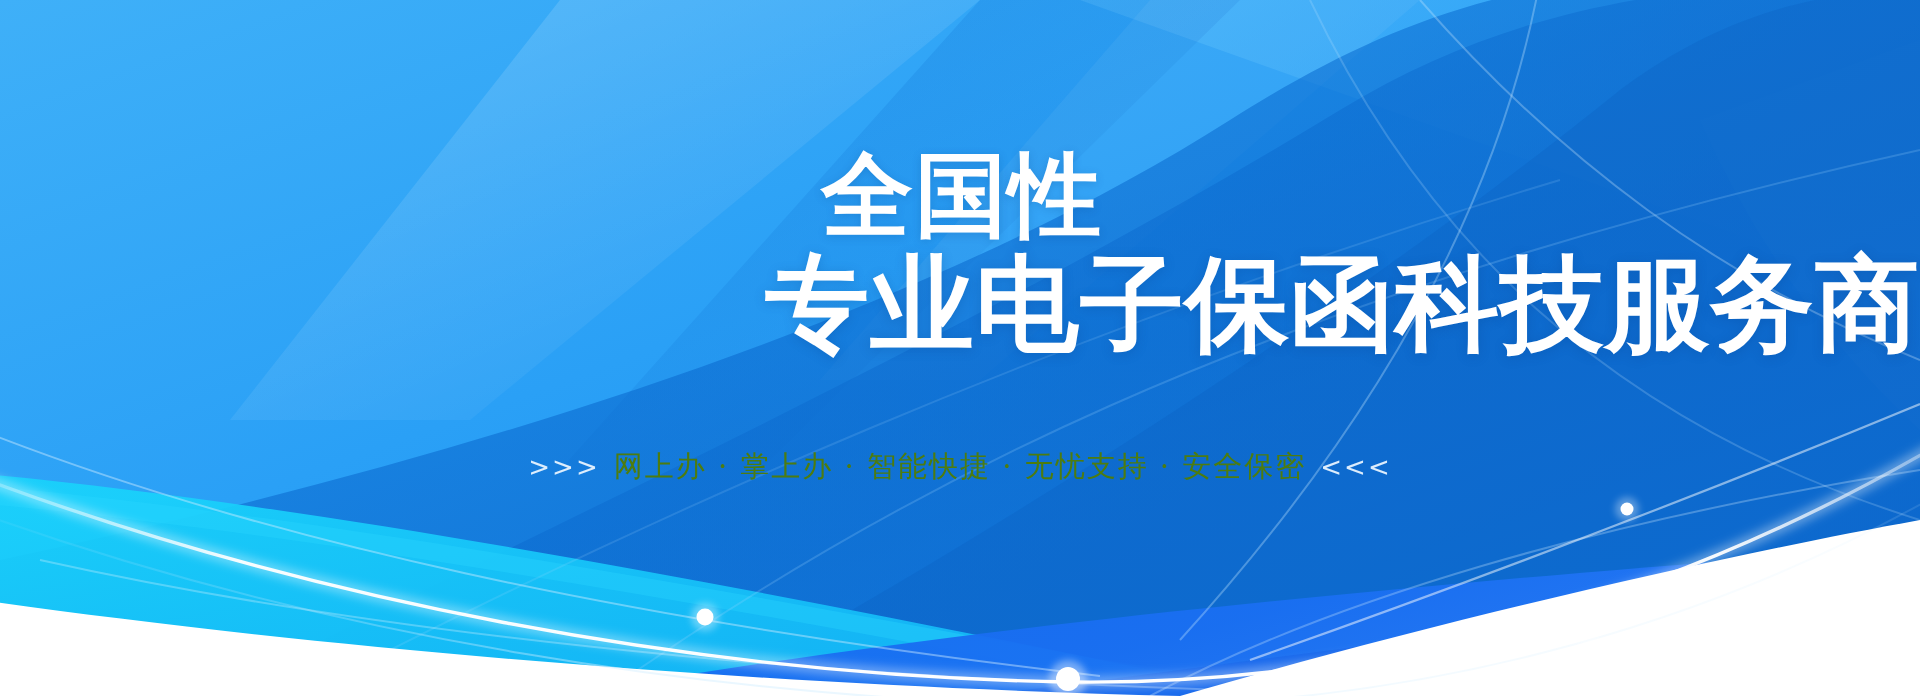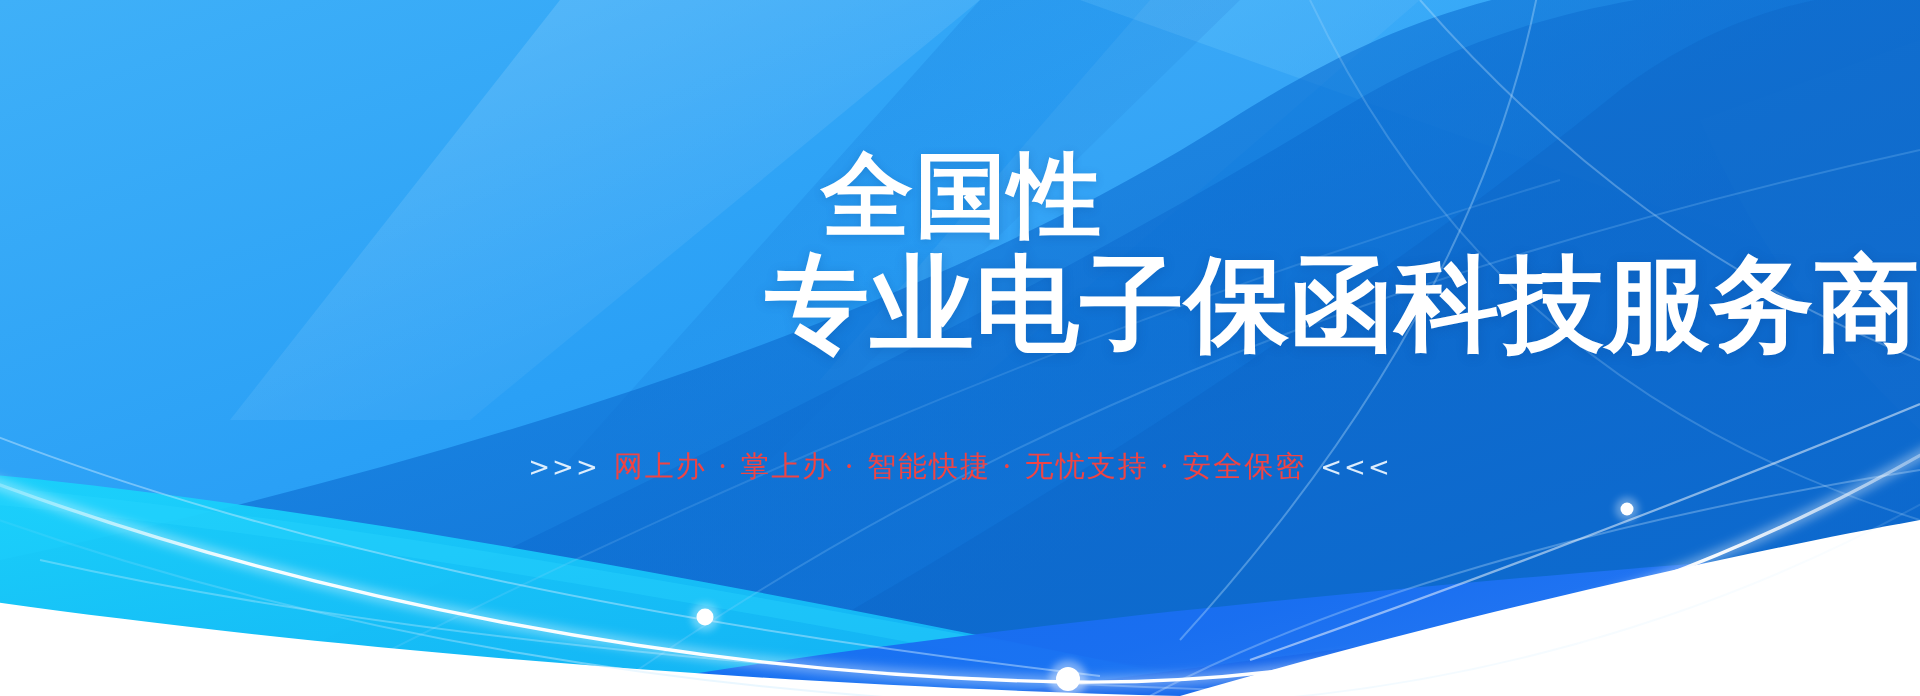--- a/index.html
+++ b/index.html
@@ -74,21 +74,21 @@
   }
   .subtitle-arrows {
     color: #e8f4ff;
     font-family: "DejaVu Sans", "Liberation Sans", sans-serif;
     font-size: 26px;
     letter-spacing: 2px;
     line-height: 1;
     opacity: 0.95;
   }
   .subtitle-text {
-    color: #ef4444;
+    color: #4d7c0f;
     font-family: "DejaVu Serif", "Liberation Serif", serif;
     font-size: 29px;
     letter-spacing: 2px;
     line-height: 1;
     text-align: right;
   }
 </style>
 </head>
 <body>
 

